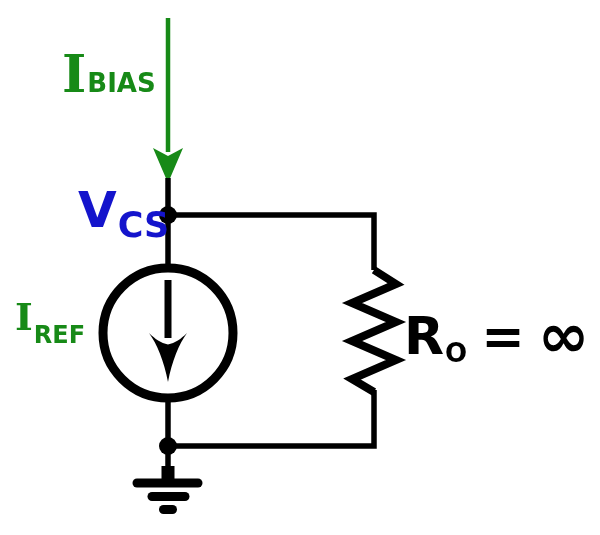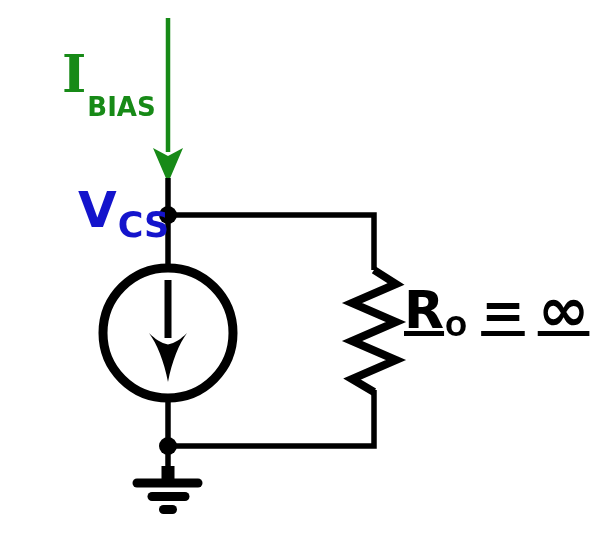--- a/index.html
+++ b/index.html
@@ -58,43 +58,42 @@
     display: inline-block;
   }
   .lbl-ibias {
     left: 62px; top: 50px;
     color: var(--green, #178A17);
     font-family: "DejaVu Serif", serif;
     font-size: 52px;
   }
   .lbl-ibias .sub {
     font-family: "DejaVu Sans", sans-serif;
-    font-size: 26px; top: 24px; left: 1px; text-align: right;
+    font-size: 26px; top: 0; left: 1px; text-align: right;
   }
   .lbl-vcs {
     left: 78px; top: 187px;
     color: var(--blue, #1414CC);
     font-size: 50px;
   }
   .lbl-vcs .sub { font-size: 35px; top: 10px; left: 1px; }
   .lbl-iref {
     left: 15px; top: 299px;
     color: var(--green, #178A17);
     font-family: "DejaVu Serif", serif;
     font-size: 38px;
   }
   .lbl-iref .sub {
     font-family: "DejaVu Sans", sans-serif;
     font-size: 24px; top: 13px; left: 1px;
   }
   .lbl-ro {
-    left: 404px; top: 278px;
+    left: 404px; top: 304px;
     color: var(--wire, #000);
     font-size: 52px;
-    text-decoration: underline;
   }
   .lbl-ro .sub { font-size: 26px; top: 8px; left: 1px; }
   .lbl-ro .eq { margin: 0 13px 0 15px; }
   .lbl-ro .inf {
     position: relative;
     font-size: 62px;
     top: 3px;
   }
 </style>
 </head>
@@ -139,18 +138,21 @@
   </svg>
 
   <div class="label lbl-ibias">
     <span>I</span><span class="sub">BIAS</span>
   </div>
 
   <div class="label lbl-vcs">
     <span>V</span><span class="sub">CS</span>
   </div>
 
+  <div class="label lbl-iref">
+    <span>I</span><span class="sub">REF</span>
+  </div>
 
   <div class="label lbl-ro">
     <span>R</span><span class="sub">O</span><span class="eq">=</span><span class="inf">∞</span>
   </div>
 
 </div>
 
 </body></html>

